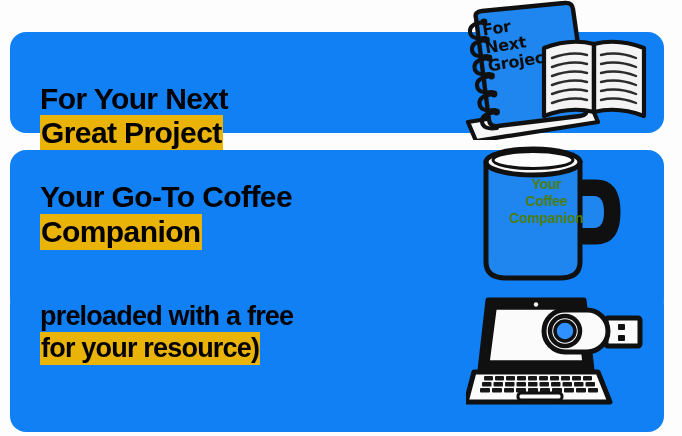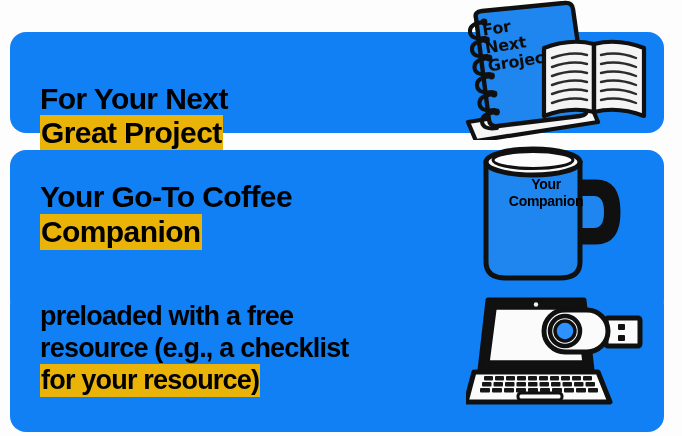--- a/index.html
+++ b/index.html
@@ -86,21 +86,21 @@
   .mug-text {
     position: absolute;
     left: 498px;
     top: 176px;
     width: 96px;
     text-align: center;
     font-family: "Liberation Sans", sans-serif;
     font-weight: 700;
     font-size: 14px;
     line-height: 1.22;
-    color: #000000;
+    color: #4d7c0f;
     letter-spacing: -0.3px;
   }
 
   
   #art-laptop {
     position: absolute;
     left: 466px;
     top: 292px;
     width: 190px;
     height: 118px;
@@ -209,27 +209,27 @@
     <path d="M112 54 L126 54 Q138 54 138 72 Q138 90 126 90 L112 90 Z" fill="#1f86f0" stroke="#101010" stroke-width="4"></path>
 
     <path d="M18 22 L18 122 Q18 138 38 138 L92 138 Q112 138 112 122 L112 22 Z" fill="#1f86f0" stroke="#101010" stroke-width="5" stroke-linejoin="round"></path>
 
     <ellipse cx="65" cy="22" rx="47" ry="13" fill="#f7f7f7" stroke="#101010" stroke-width="5"></ellipse>
     <ellipse cx="65" cy="20" rx="40" ry="8.5" fill="#fdfdfd" stroke="#101010" stroke-width="3"></ellipse>
   </svg>
 
   <div class="mug-text">
     <div>Your</div>
+    <div>Coffee</div>
     <div>Companion</div>
   </div>
 
   <div class="card" id="card-3">
     <div class="card-text">
       <span class="tline">preloaded with a free</span>
-      <span class="tline">resource (e.g., a checklist</span>
       <span class="tline"><span class="hl">for your resource)</span></span>
     </div>
   </div>
 
   <svg id="art-laptop" viewBox="0 0 190 118">
 
     <g stroke="#101010" stroke-width="5" stroke-linejoin="round">
       <path d="M22 8 L118 8 L126 78 L14 78 Z" fill="#111111"></path>
       <path d="M29 16 L112 16 L118 70 L22 70 Z" fill="#fbfbfb" stroke-width="3.5"></path>
     </g>

